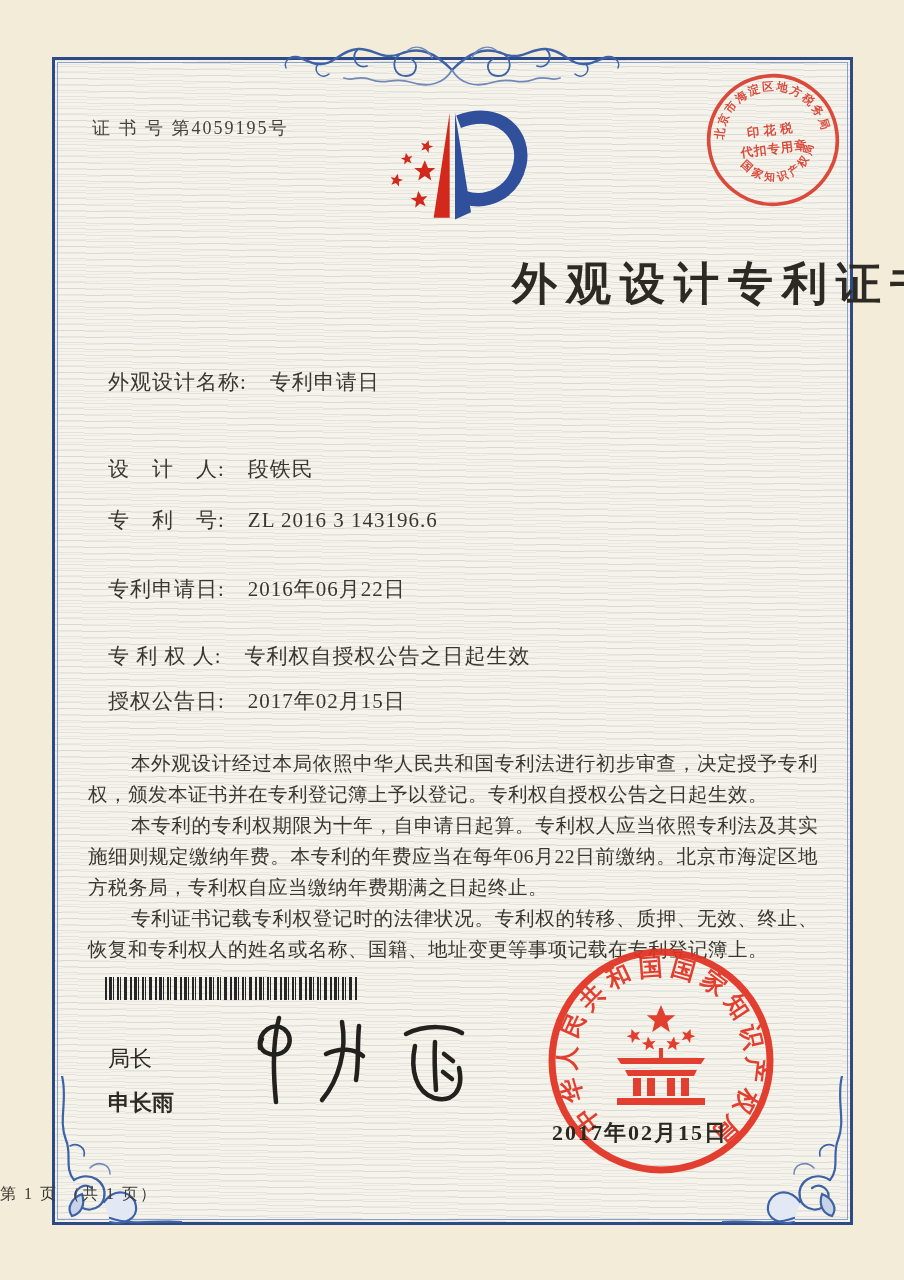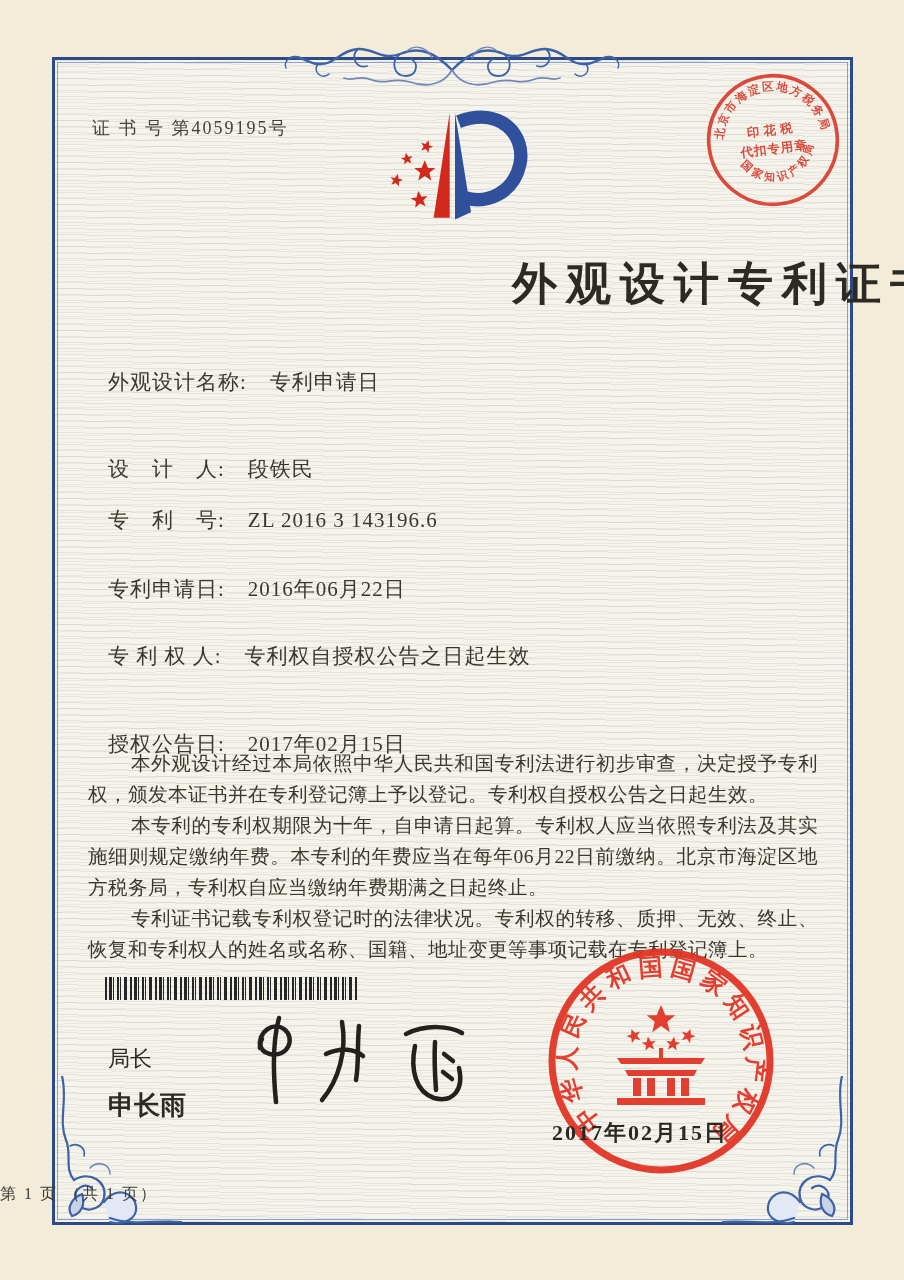--- a/index.html
+++ b/index.html
@@ -41,21 +41,21 @@
     background:repeating-linear-gradient(90deg,
       #262626 0 2px, rgba(0,0,0,0) 2px 4px,
       #262626 4px 7px, rgba(0,0,0,0) 7px 8px,
       #262626 8px 9px, rgba(0,0,0,0) 9px 12px,
       #262626 12px 14px, rgba(0,0,0,0) 14px 15px,
       #262626 15px 16px, rgba(0,0,0,0) 16px 19px,
       #262626 19px 22px, rgba(0,0,0,0) 22px 25px);
   }
   .officer-title{position:absolute;left:108px;top:1044px;font-size:22px;font-weight:normal;
     font-family:"Liberation Sans","DejaVu Sans",sans-serif;color:#2c2a25;}
-  .officer-name{position:absolute;left:108px;top:1088px;font-size:26px;font-weight:bold;
+  .officer-name{position:absolute;left:108px;top:1088px;font-size:22px;font-weight:bold;
     font-family:"Liberation Sans","DejaVu Sans",sans-serif;color:#2c2a25;}
   .signature{position:absolute;left:238px;top:1002px;width:250px;height:122px;}
   .big-seal{position:absolute;left:544px;top:944px;width:234px;height:234px;opacity:.93;}
   .seal-date{
     position:absolute;left:552px;top:1118px;width:210px;font-size:22px;font-weight:bold;
     letter-spacing:2px;color:#2b2722;white-space:nowrap;
   }
   .footer{
     position:absolute;left:0;top:1184px;width:100%;text-align:left;
     font-size:16px;letter-spacing:2px;color:#3c3a33;
@@ -155,21 +155,21 @@
     </div>
     <div class="field-row" style="top:506px">
       <span class="lbl">专　利　号:</span><span>ZL 2016 3 143196.6</span>
     </div>
     <div class="field-row" style="top:575px">
       <span class="lbl">专利申请日:</span><span>2016年06月22日</span>
     </div>
     <div class="field-row" style="top:642px">
       <span class="lbl">专 利 权 人:</span><span>专利权自授权公告之日起生效</span>
     </div>
-    <div class="field-row" style="top:730px">
+    <div class="field-row" style="top:687px">
       <span class="lbl">授权公告日:</span><span>2017年02月15日</span>
     </div>
   </div>
 
   <div class="paras">
     <p>本外观设计经过本局依照中华人民共和国专利法进行初步审查，决定授予专利权，颁发本证书并在专利登记簿上予以登记。专利权自授权公告之日起生效。</p>
     <p>本专利的专利权期限为十年，自申请日起算。专利权人应当依照专利法及其实施细则规定缴纳年费。本专利的年费应当在每年06月22日前缴纳。北京市海淀区地方税务局，专利权自应当缴纳年费期满之日起终止。</p>
     <p>专利证书记载专利权登记时的法律状况。专利权的转移、质押、无效、终止、恢复和专利权人的姓名或名称、国籍、地址变更等事项记载在专利登记簿上。</p>
   </div>
 

